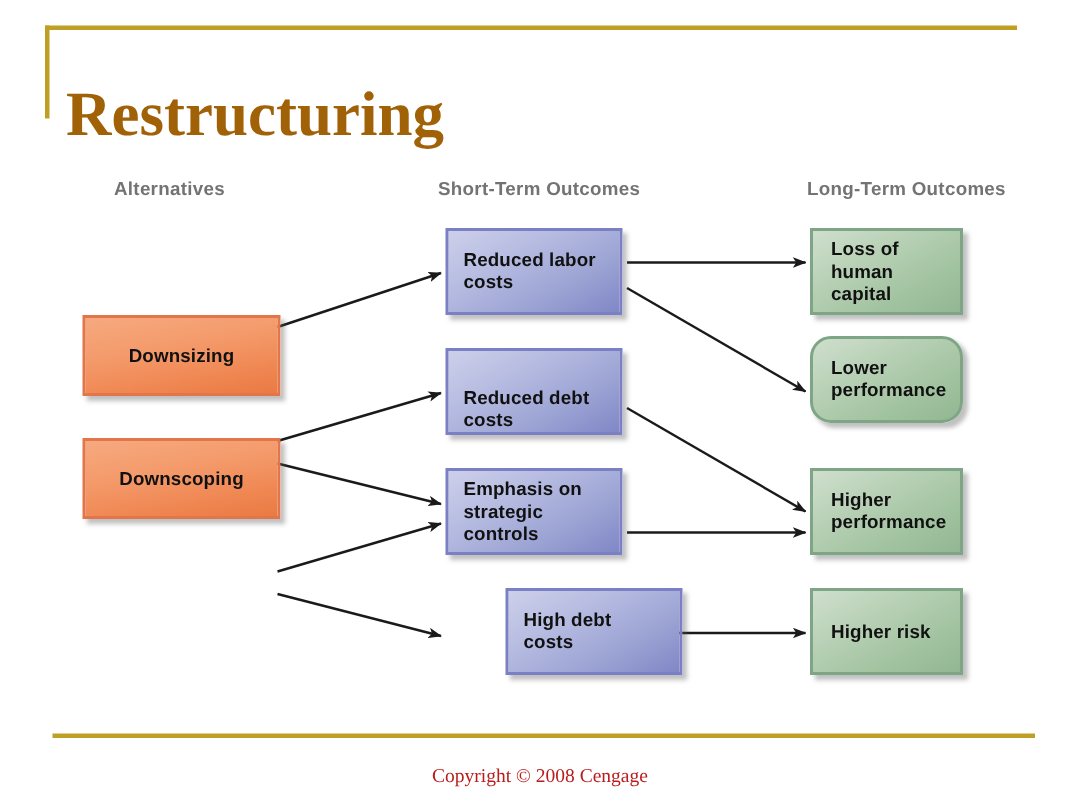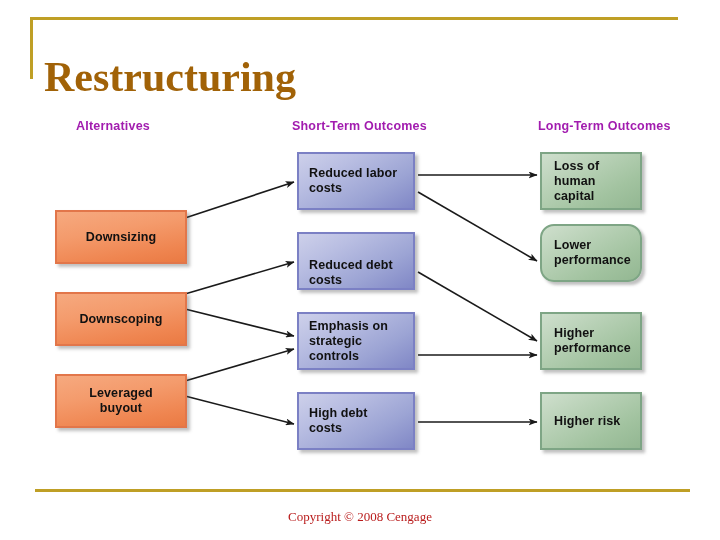--- a/index.html
+++ b/index.html
@@ -79,21 +79,21 @@
     width: 720px;
     height: 375px;
     pointer-events: none;
   }
 
   .col-header {
     position: absolute;
     font-family: "Liberation Sans", sans-serif;
     font-size: 12.5px;
     font-weight: bold;
-    color: #a21caf;
+    color: #737373;
     white-space: nowrap;
     letter-spacing: 0.2px;
   }
   #col-header-alternatives { left: 76px;  top: 19px; }
   #col-header-short       { left: 292px; top: 19px; }
   #col-header-long        { left: 538px; top: 19px; }
 
   
   .node {
     position: absolute;
@@ -132,21 +132,21 @@
     height: 58px;
     border: 2px solid #7b80c4;
     background: linear-gradient(150deg, #cdd0ea 0%, #b9bee2 30%, #9ca4d4 68%, #8087c6 100%);
     justify-content: flex-start;
     text-align: left;
     padding: 0 10px;
   }
   #node-reduced-labor   { top: 52px; }
   #node-reduced-debt    { top: 132px; align-items: flex-end; }
   #node-emphasis        { top: 212px; }
-  #node-high-debt       { top: 292px; }
+  #node-high-debt       { top: 292px; margin-left: 40px; }
 
   
   .node-long {
     left: 540px;
     width: 102px;
     height: 58px;
     border: 2px solid #7ea585;
     background: linear-gradient(150deg, #cfdfcd 0%, #bad2b8 32%, #a2c3a0 70%, #93b792 100%);
     justify-content: flex-start;
     text-align: left;
@@ -193,23 +193,20 @@
       <line x1="418" y1="322" x2="537" y2="322"></line>
     </g>
   </svg>
 
   <div class="node node-alt" id="node-downsizing">
     <span class="node-label">Downsizing</span>
   </div>
   <div class="node node-alt" id="node-downscoping">
     <span class="node-label">Downscoping</span>
   </div>
-  <div class="node node-alt" id="node-lbo">
-    <span class="node-label">Leveraged<br>buyout</span>
-  </div>
 
   <div class="node node-short" id="node-reduced-labor">
     <span class="node-label">Reduced labor<br>costs</span>
   </div>
   <div class="node node-short" id="node-reduced-debt">
     <span class="node-label">Reduced debt<br>costs</span>
   </div>
   <div class="node node-short" id="node-emphasis">
     <span class="node-label">Emphasis on<br>strategic controls</span>
   </div>

